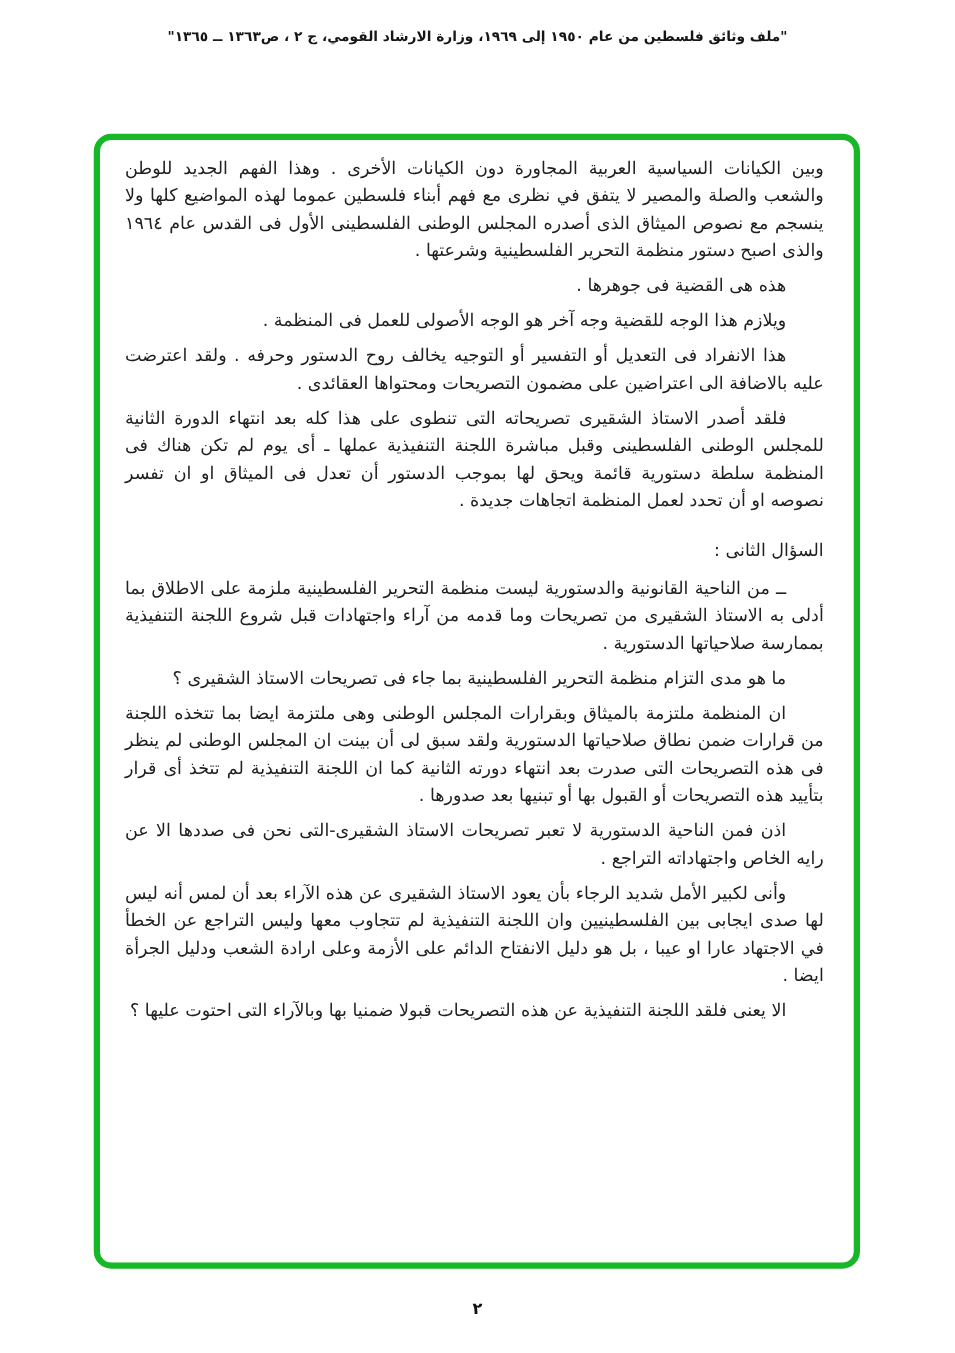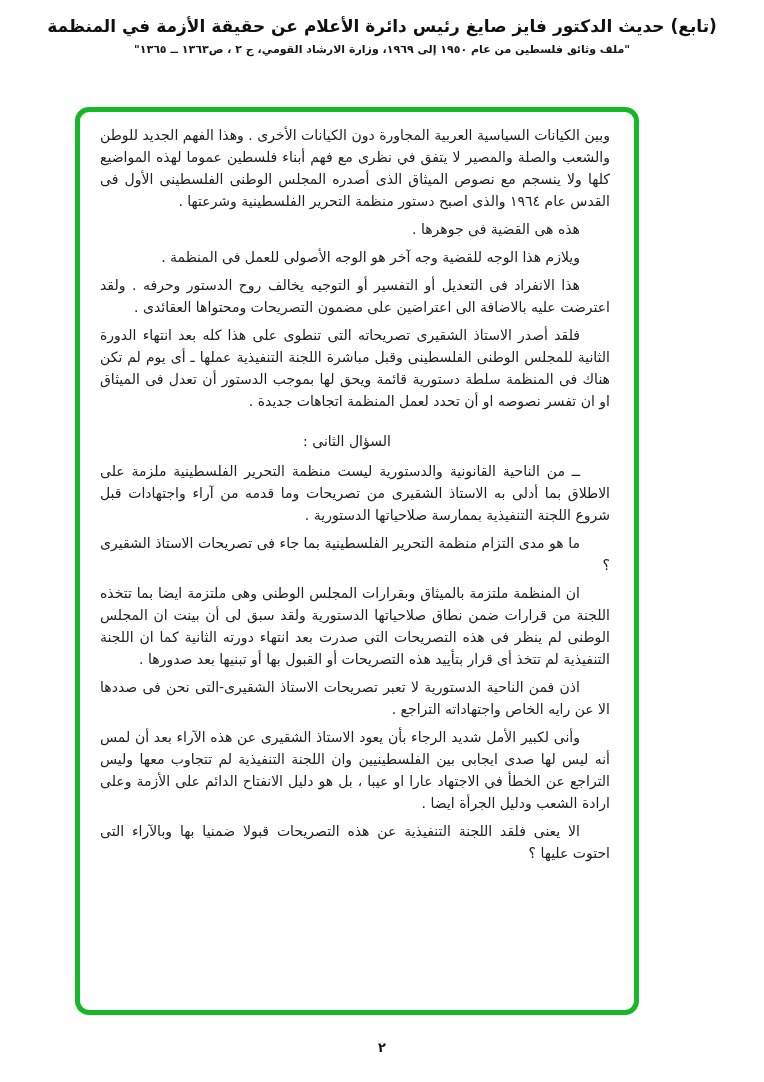--- a/index.html
+++ b/index.html
@@ -34,21 +34,21 @@
   .doc-subtitle {
     font-size: 11px;
     font-weight: bold;
     margin: 7px 0 0 0;
     color: #161616;
   }
   .green-frame {
     position: absolute;
     left: 75px;
     top: 107px;
-    width: 564px;
+    width: 613px;
     height: 908px;
     box-sizing: border-box;
     border: 5px solid #17b827;
     border-radius: 14px;
     background: #ffffff;
     overflow: hidden;
   }
   .frame-inner {
     box-sizing: border-box;
     width: 100%;
@@ -64,42 +64,41 @@
   .para {
     margin: 6px 0;
   }
   .para.first {
     margin-top: 0;
   }
   .para.indent {
     text-indent: 30px;
   }
   .para.qheading {
-    margin: 18px 16px 8px 0;
-    text-align: center;
+    margin: 18px 0 8px 0;
+    text-align: right;
     text-indent: 0;
   }
   .page-number {
     position: absolute;
     top: 1040px;
     left: 0;
     width: 100%;
     text-align: center;
     font-size: 13px;
     font-weight: bold;
     color: #111111;
   }
 </style>
 </head>
 <body>
 
 <div class="page">
 
   <div class="doc-header">
-    <div class="doc-title">(تابع) حديث الدكتور فايز صايغ رئيس دائرة الأعلام عن حقيقة الأزمة في المنظمة</div>
     <div class="doc-subtitle">"ملف وثائق فلسطين من عام ١٩٥٠ إلى ١٩٦٩، وزارة الارشاد القومي، ج ٢ ، ص١٣٦٣ ــ ١٣٦٥"</div>
   </div>
 
   <div class="green-frame">
     <div class="frame-inner">
 
       <p class="para first">وبين الكيانات السياسية العربية المجاورة دون الكيانات الأخرى . وهذا الفهم الجديد للوطن والشعب والصلة والمصير لا يتفق في نظرى مع فهم أبناء فلسطين عموما لهذه المواضيع كلها ولا ينسجم مع نصوص الميثاق الذى أصدره المجلس الوطنى الفلسطينى الأول فى القدس عام ١٩٦٤ والذى اصبح دستور منظمة التحرير الفلسطينية وشرعتها .</p>
 
       <p class="para indent">هذه هى القضية فى جوهرها .</p>
 

